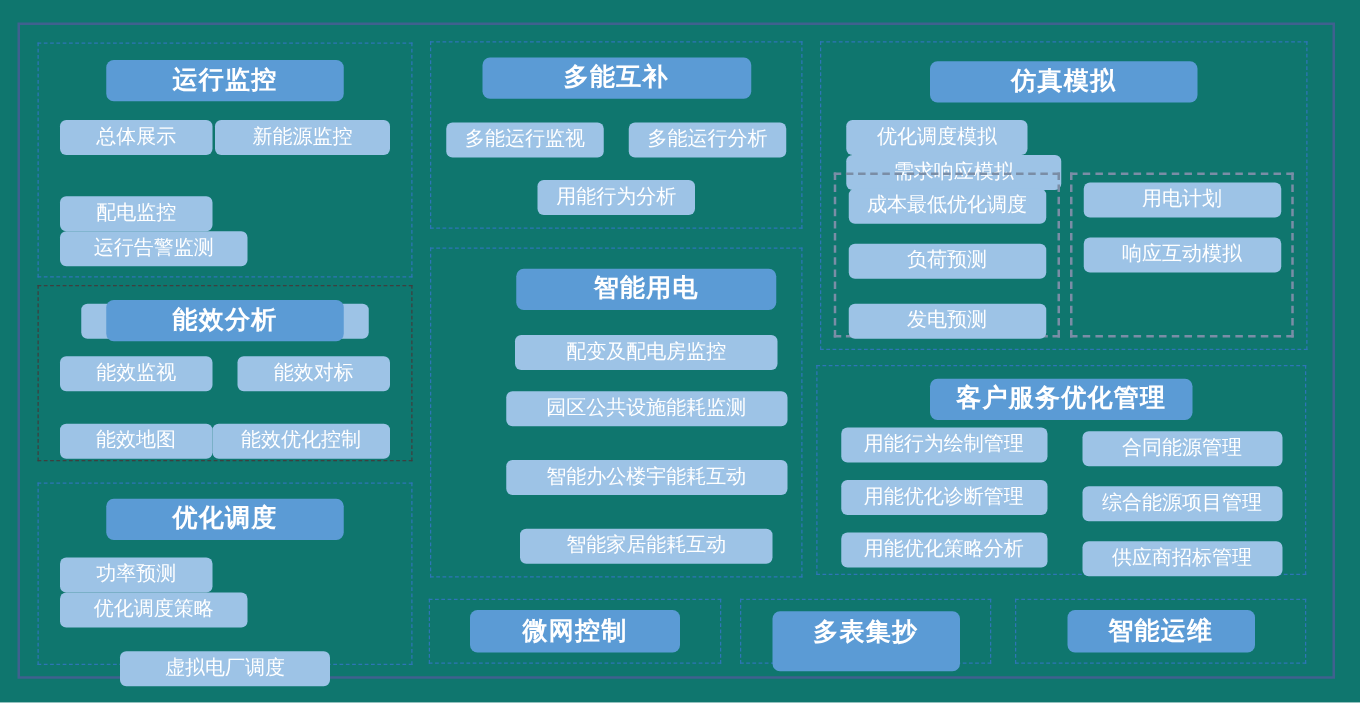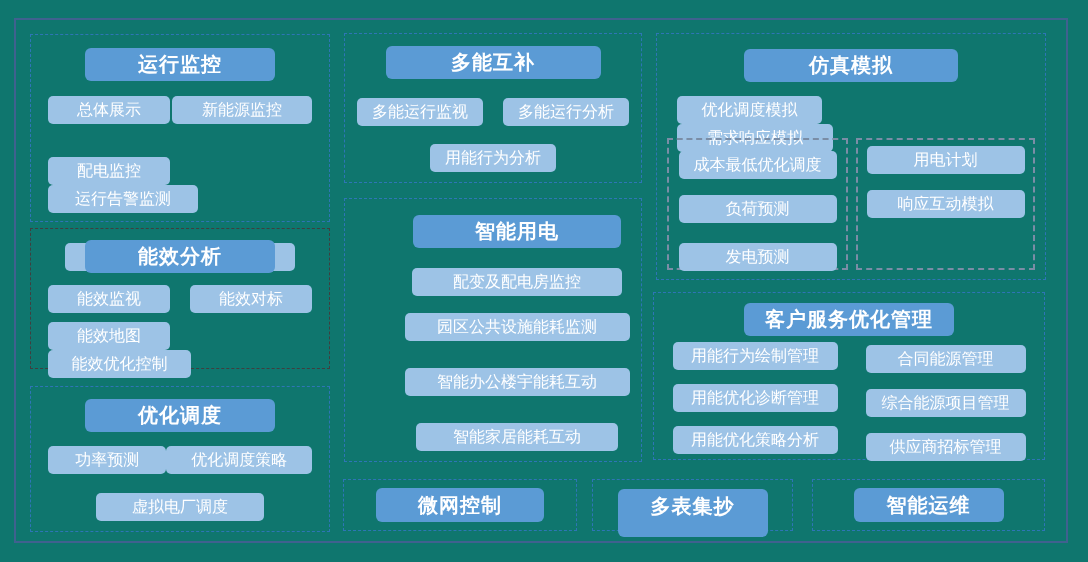--- a/index.html
+++ b/index.html
@@ -41,29 +41,29 @@
       <span class="it" style="width:230px;">智能终端设备监控</span>
     </div>
   </div>
 
   <div class="panel dark" style="left:30px;top:228px;width:300px;height:141px;">
     <div class="hdr" style="width:190px;margin-top:11px;">能效分析</div>
     <div class="row" style="padding:0 17px;margin-top:12px;">
       <span class="it" style="width:122px;">能效监视</span>
       <span class="it" style="width:122px;">能效对标</span>
     </div>
-    <div class="row" style="padding:0 17px;margin-top:9px;flex-direction:column;">
+    <div class="row" style="padding:0 17px;margin-top:26px;">
       <span class="it" style="width:122px;">能效地图</span>
       <span class="it" style="width:143px;">能效优化控制</span>
     </div>
   </div>
 
   <div class="panel" style="left:30px;top:386px;width:300px;height:146px;">
     <div class="hdr" style="width:190px;margin-top:12px;">优化调度</div>
-    <div class="row" style="padding:0 17px;margin-top:14px;">
+    <div class="row" style="padding:0 17px;margin-top:14px;flex-direction:column;">
       <span class="it" style="width:122px;">功率预测</span>
       <span class="it" style="width:150px;">优化调度策略</span>
     </div>
     <div class="row center" style="margin-top:19px;">
       <span class="it" style="width:168px;">虚拟电厂调度</span>
     </div>
   </div>
 
   <div class="panel" style="left:344px;top:33px;width:298px;height:150px;">
     <div class="hdr" style="width:215px;margin-top:12px;">多能互补</div>
@@ -83,21 +83,21 @@
       <span class="it" style="width:225px;margin-top:17px;">园区公共设施能耗监测</span>
       <span class="it" style="width:225px;margin-top:27px;">智能办公楼宇能耗互动</span>
       <span class="it" style="width:202px;margin-top:27px;">智能家居能耗互动</span>
     </div>
   </div>
 
   <div class="panel" style="left:656px;top:33px;width:390px;height:247px;">
     <div class="hdr" style="width:214px;margin-top:15px;">仿真模拟</div>
     <div class="row" style="padding:0 20px;margin-top:14px;flex-direction:column;">
       <span class="it" style="width:145px;">优化调度模拟</span>
-      <span class="it" style="width:156px;">需求响应模拟</span>
+      <span class="it" style="width:172px;">需求响应模拟</span>
     </div>
     <div class="sub" style="left:10px;top:104px;width:181px;height:132px;">
       <div class="col">
         <span class="it" style="width:158px;margin-top:11px;">成本最低优化调度</span>
         <span class="it" style="width:158px;margin-top:16px;">负荷预测</span>
         <span class="it" style="width:158px;margin-top:20px;">发电预测</span>
       </div>
     </div>
     <div class="sub" style="left:199px;top:104px;width:179px;height:132px;">
       <div class="col">

